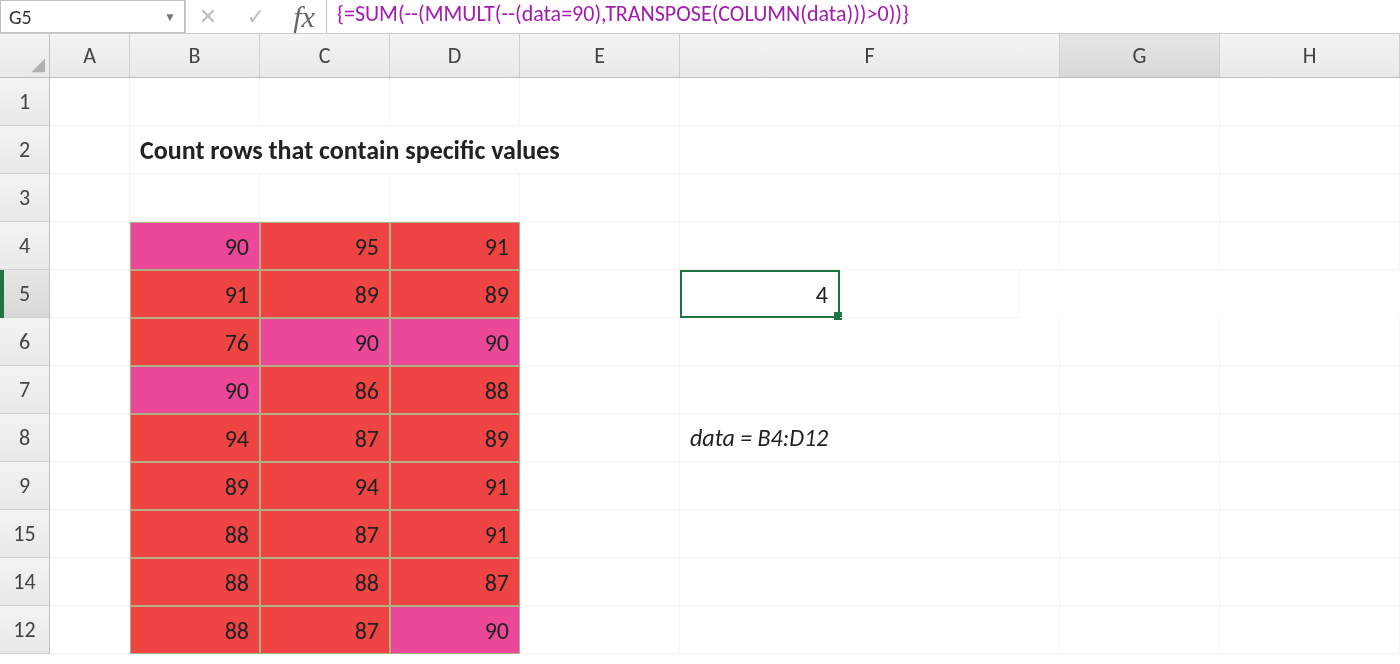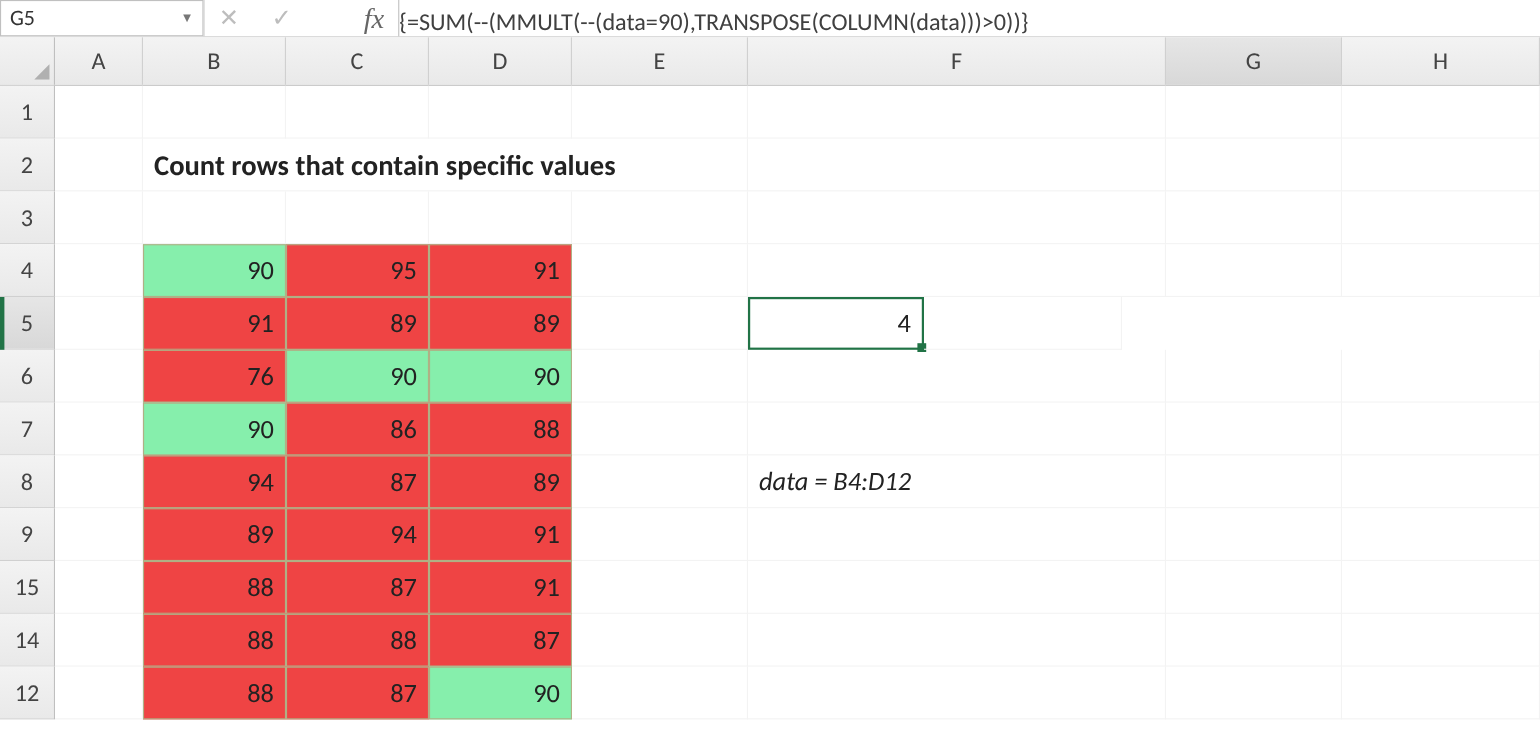--- a/index.html
+++ b/index.html
@@ -55,31 +55,30 @@
     align-items: center;
     justify-content: center;
     color: #bdbdbd;
     font-size: 22px;
     cursor: pointer;
   }
   .fb-fx {
     font-style: italic;
     font-family: "Times New Roman", serif;
     color: #666;
-    font-size: 26px;
-    margin-left: 36px;
+    font-size: 30px;
   }
   .formula-input {
     flex: 1;
     border-left: 1px solid #c0c0c0;
     display: flex;
-    align-items: flex-end;
-    padding: 0 0;
+    align-items: flex-start;
+    padding: 0 10px;
     font-size: 22px;
-    color: #404040;
+    color: #a21caf;
     cursor: text;
     white-space: nowrap;
     overflow: hidden;
   }
 
   
   .col-headers {
     display: flex;
     height: 44px;
     background: linear-gradient(#f3f3f3,#e9e9e9);
@@ -179,21 +178,21 @@
     white-space: nowrap;
     overflow: visible;
   }
   .left { justify-content: flex-start; }
   .italic { font-style: italic; }
   .data-cell {
     border: 1px solid #b0b085;
     background: #ef4444;
   }
   .data-cell.hl {
-    background: #86efac;
+    background: #ec4899;
   }
   .label-text { font-size: 24px; }
   .result-box {
     border: 2px solid #217346;
     background: #fff;
     position: relative;
   }
   .result-box::after {
     content: "";
     position: absolute;

